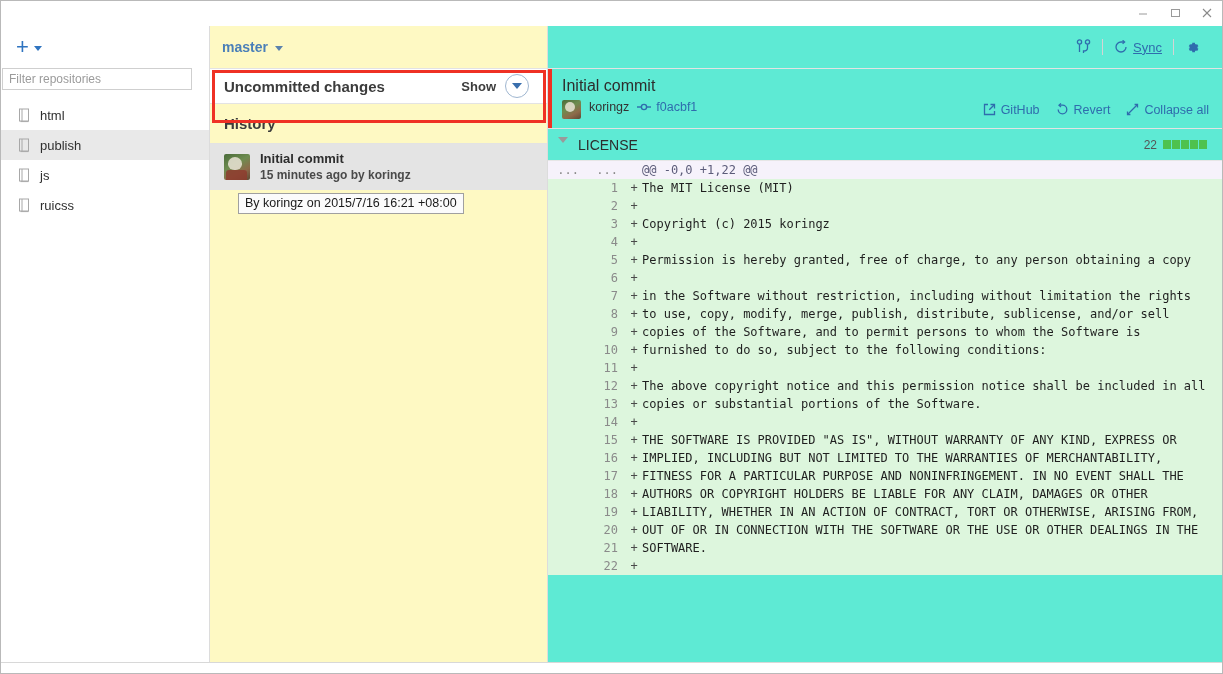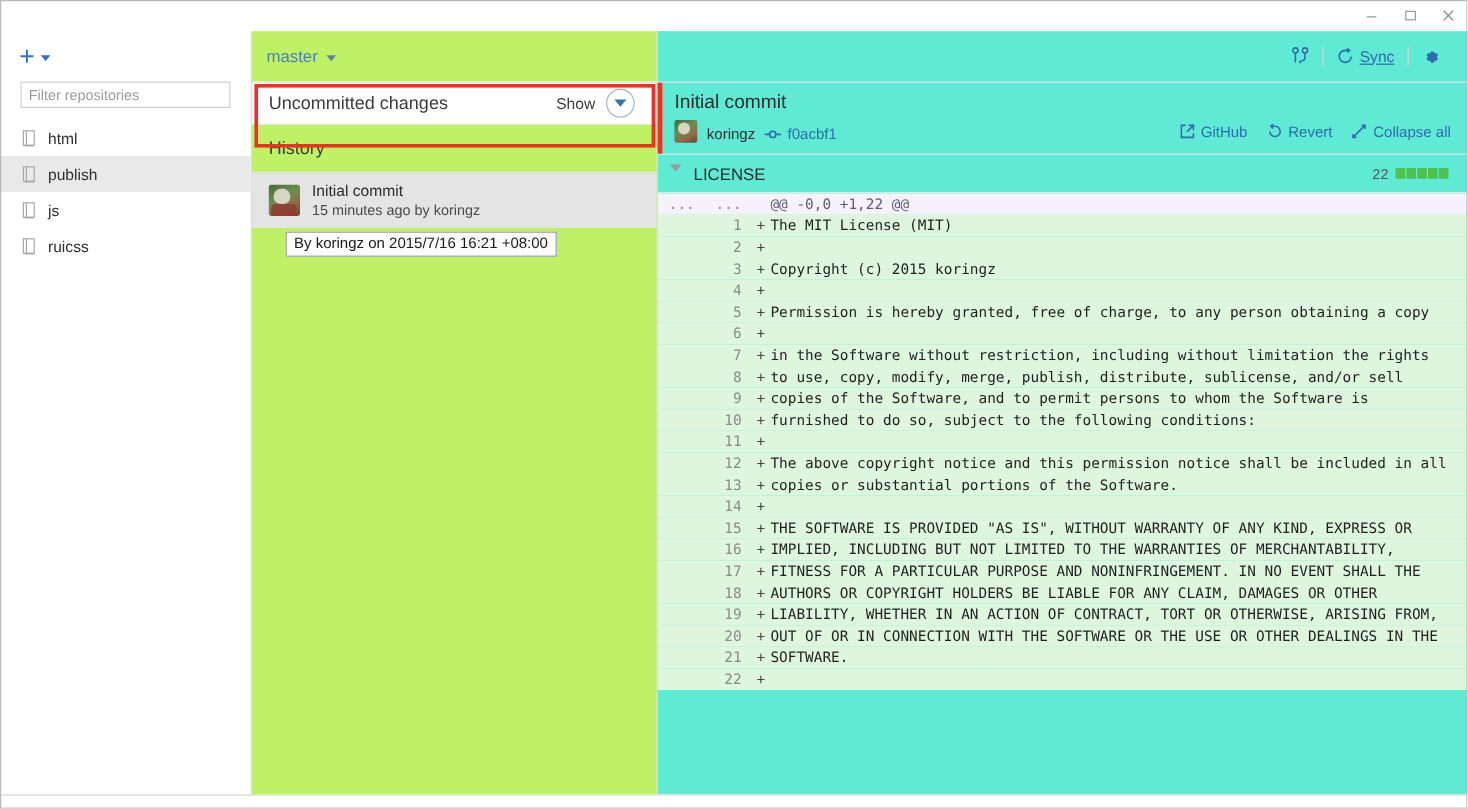--- a/index.html
+++ b/index.html
@@ -45,42 +45,42 @@
   }
   .plus-btn {
     display: flex; align-items: center; gap: 5px; color: #2b6cb8;
   }
   .plus-glyph { font-size: 22px; line-height: 16px; font-weight: 400; color: #2f74c0; }
   .caret-down {
     width: 0; height: 0; border-left: 4px solid transparent;
     border-right: 4px solid transparent; border-top: 5px solid #2f74c0;
     margin-top: 3px;
   }
-  .filter-wrap { padding: 0 17px 10px 17px; }
+  .filter-wrap { padding: 0 17px 10px 2px; }
   .filter-input {
     width: 100%; height: 22px; border: 1px solid #cfcfcf; background: #fff;
     font-family: "Liberation Sans", sans-serif; font-size: 12px;
     color: #333; padding: 0 6px; outline: none;
   }
   .filter-input::placeholder { color: #9b9b9b; }
   .repolist { flex: 1 1 auto; overflow: hidden; }
   .repo-item {
     height: 30px; display: flex; align-items: center; gap: 9px;
     padding: 0 0 0 18px; font-size: 13px; color: #2f2f2f;
   }
   .repo-item.selected { background: #e9e9e9; }
   .repo-icon { width: 13px; height: 15px; position: relative; flex: 0 0 13px; }
   .repo-icon svg { display: block; }
 
   
   .middle {
     width: 338px; flex: 0 0 338px;
     border-right: 1px solid #dcdcdc;
     display: flex; flex-direction: column;
-    background: #bef264; position: relative;
+    background: #fef9c3; position: relative; font-weight: bold;
   }
   .branchbar {
     height: 42px; display: flex; align-items: center; padding: 0 0 0 12px; gap: 7px;
   }
   .branch-name { font-size: 14px; color: #4a7fb8; }
   .branch-caret {
     width: 0; height: 0; border-left: 4px solid transparent;
     border-right: 4px solid transparent; border-top: 5px solid #5b82ad;
     margin-top: 3px;
   }
@@ -153,21 +153,21 @@
 
   .commit-header {
     border-top: 1px solid #e3e3e3; border-bottom: 1px solid #e3e3e3;
     padding: 8px 14px 9px 14px; position: relative;
   }
   .commit-header::before {
     content: ""; position: absolute; left: 0; top: 0; bottom: 0; width: 4px; background: #ef3124;
   }
   .ch-title { font-size: 16px; color: #2d2d2d; margin-bottom: 5px; }
   .ch-row { display: flex; align-items: center; justify-content: space-between; }
-  .ch-left { display: flex; align-items: flex-end; gap: 8px; }
+  .ch-left { display: flex; align-items: flex-start; gap: 8px; }
   .ch-avatar {
     width: 19px; height: 19px; border-radius: 2px; overflow: hidden; position: relative;
     background: linear-gradient(150deg,#4a6b3a 0%,#6e8c50 40%,#8e6a4a 70%,#5c4a33 100%);
   }
   .ch-avatar::after {
     content: ""; position: absolute; left: 3px; top: 2px; width: 10px; height: 10px;
     border-radius: 50%; background: #e6e0d2; opacity: .88;
   }
   .ch-author { font-size: 12.5px; color: #333; }
   .ch-sha { display: flex; align-items: center; gap: 5px; font-size: 12.5px; color: #2f6cad; }

